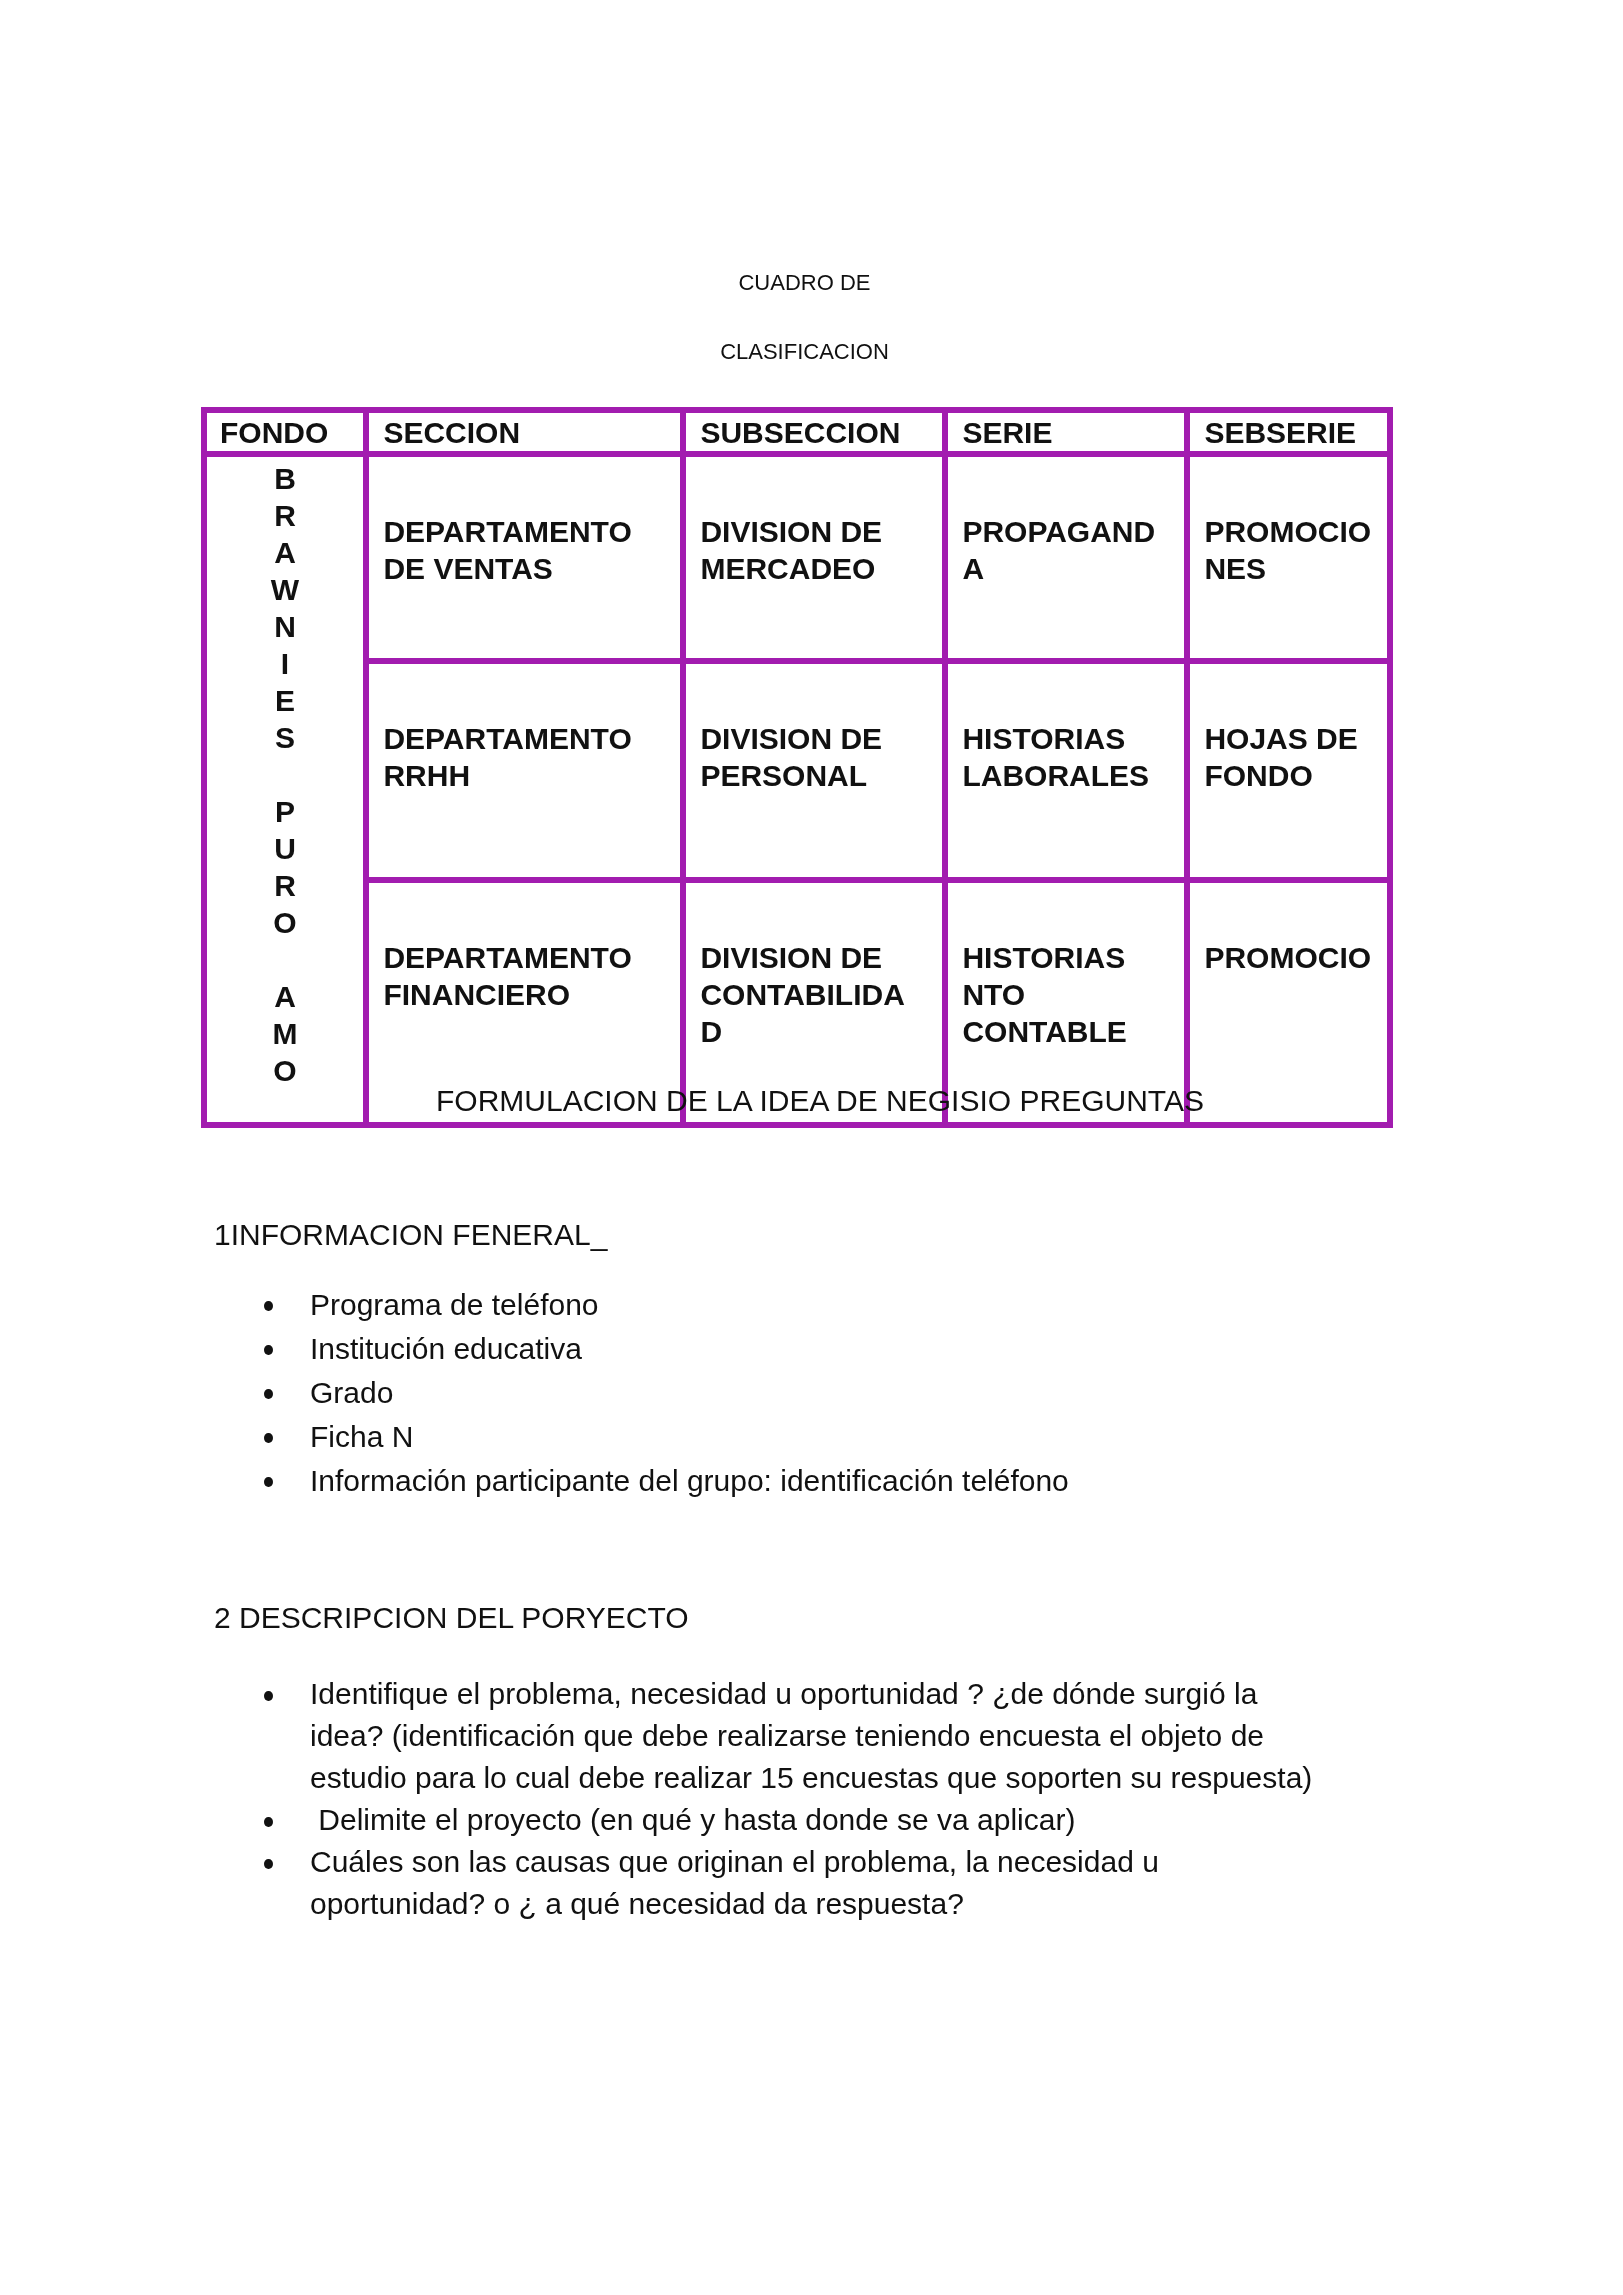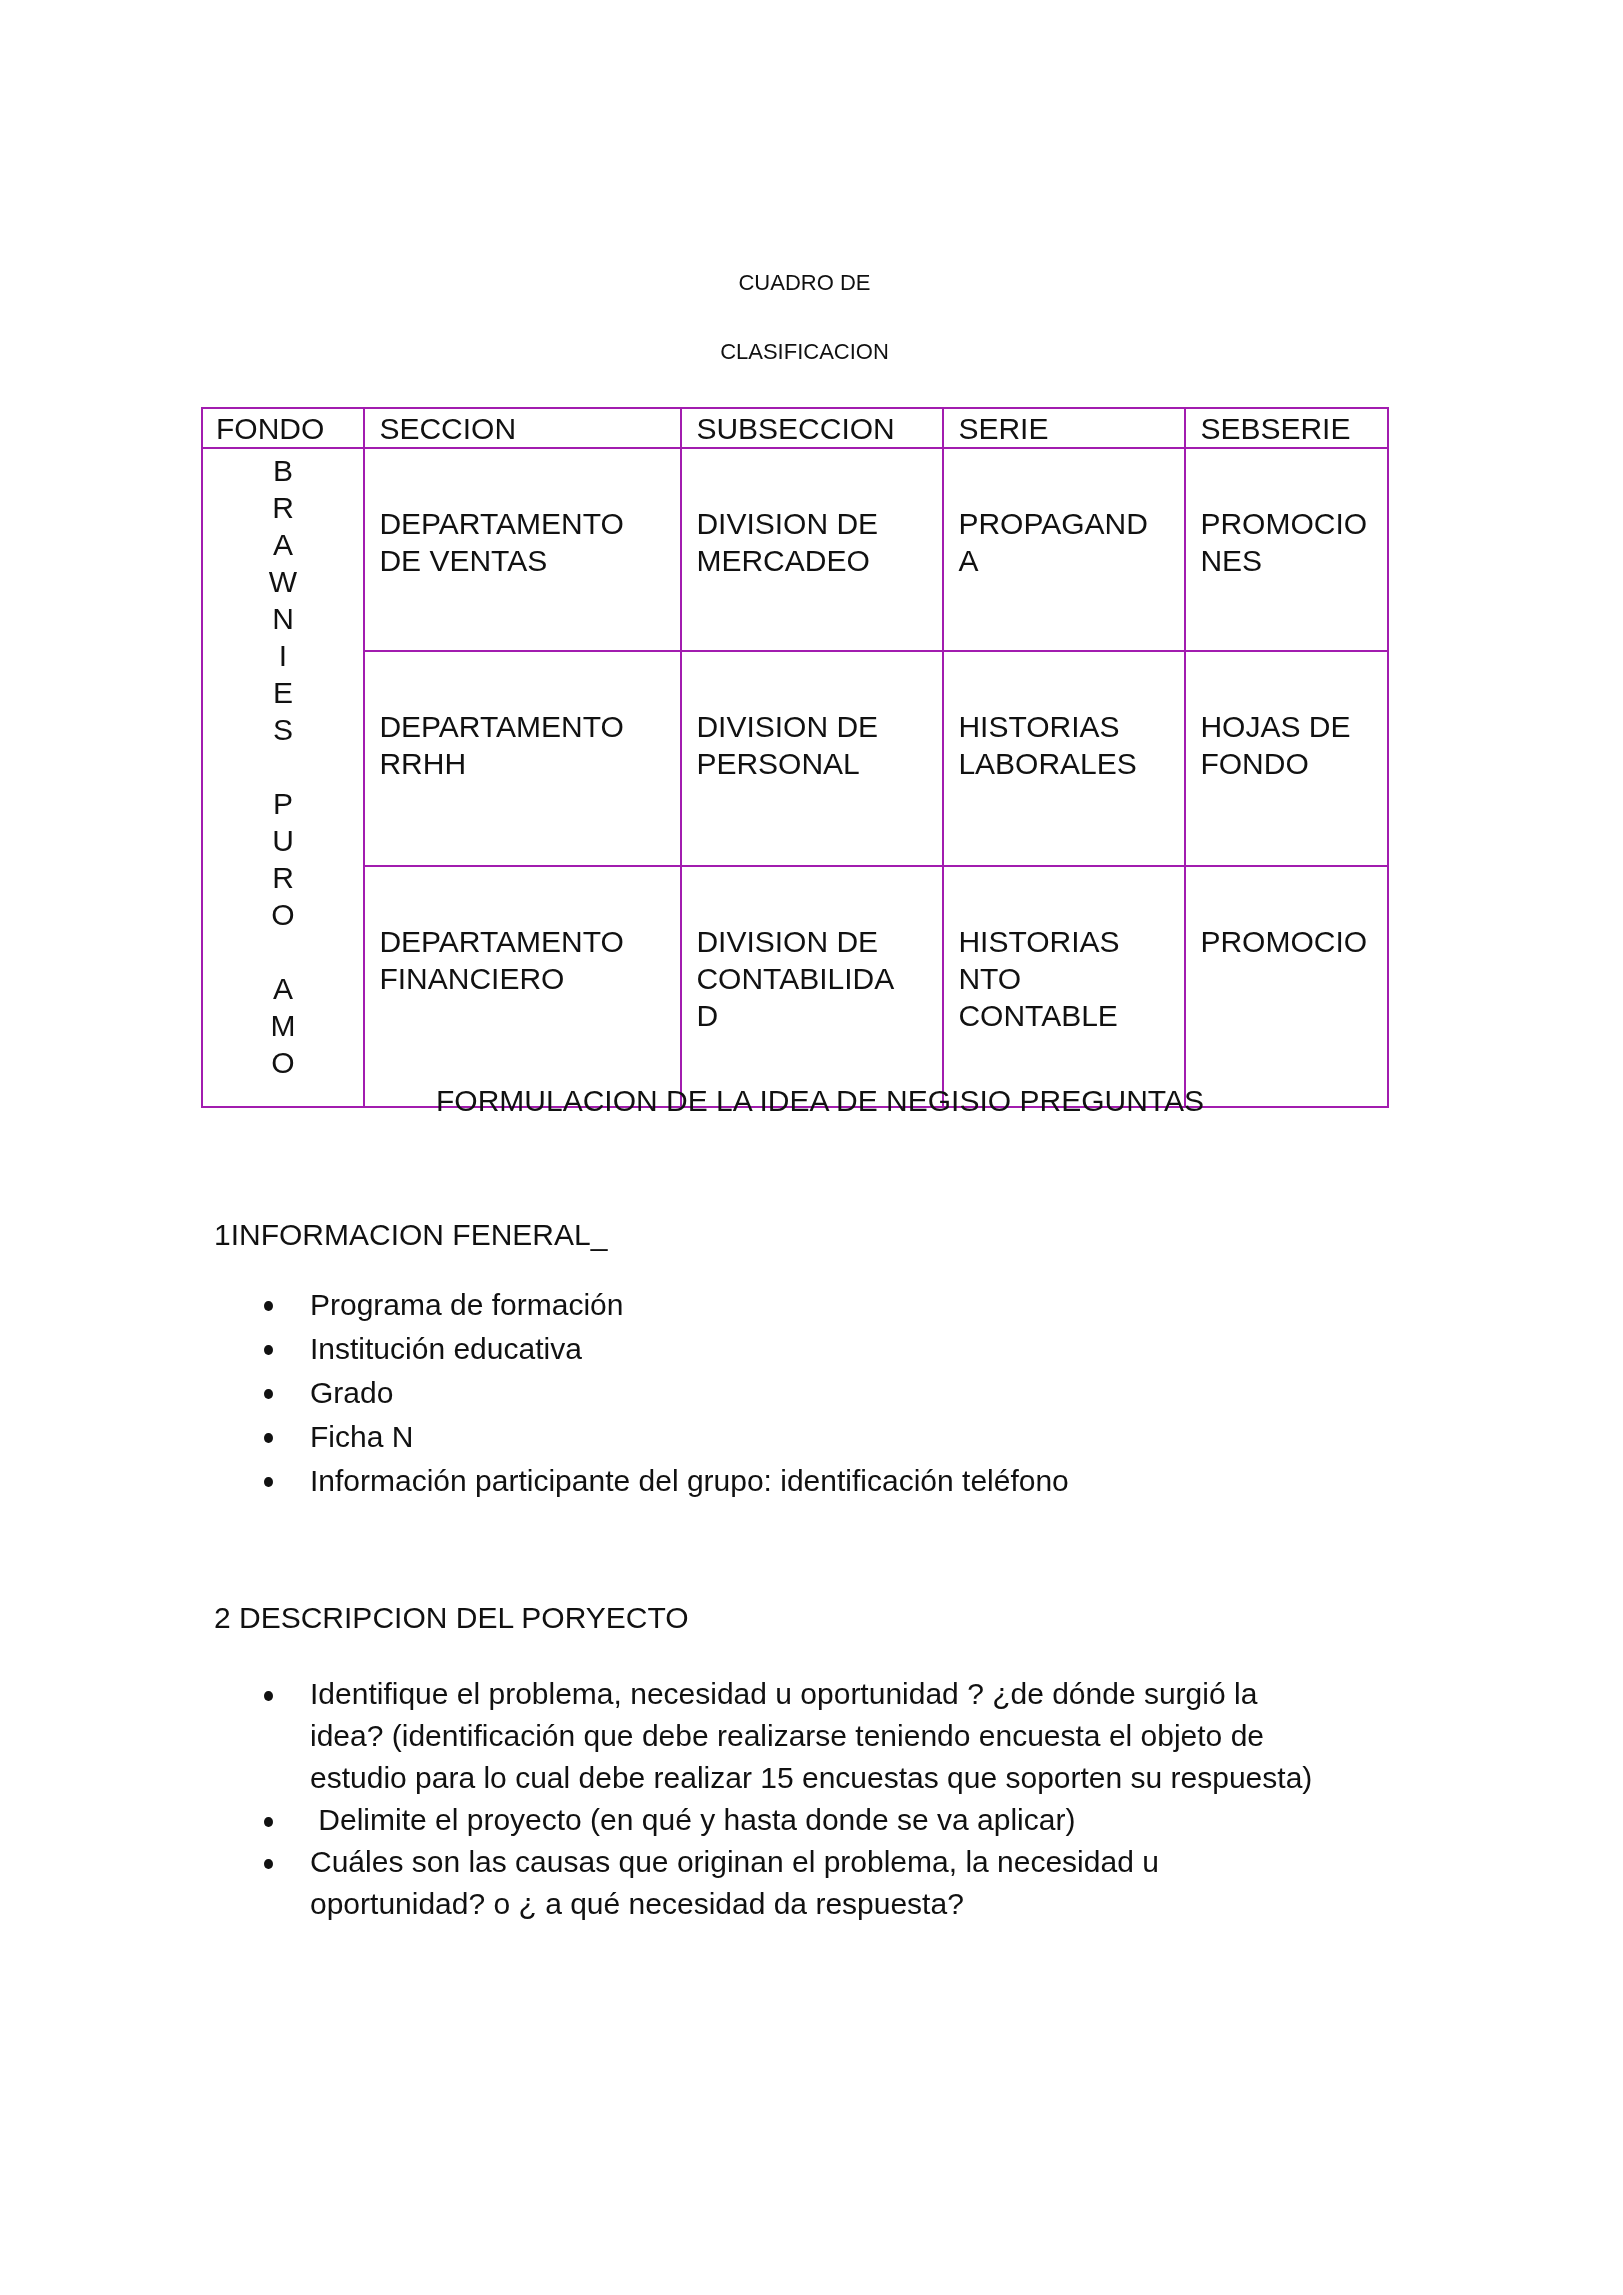--- a/index.html
+++ b/index.html
@@ -5,22 +5,22 @@
   html, body { margin: 0; padding: 0; background: #ffffff; }
   body { width: 1623px; height: 2295px; position: relative; overflow: hidden;
          font-family: "Liberation Sans", sans-serif; color: #111111; }
   .abs { position: absolute; }
   .title-line { font-size: 22px; text-align: center; width: 393px; left: 608px; }
   #title1 { top: 270px; }
   #title2 { top: 339px; }
 
   table.cuadro { position: absolute; left: 201px; top: 407px; width: 1186px;
                  border-collapse: collapse; table-layout: fixed; }
-  table.cuadro td, table.cuadro th { border: 2px solid #a21caf; vertical-align: top;
-                 font-weight: normal; font-size: 30px; line-height: 37px; text-align: left; padding: 0; }
+  table.cuadro td, table.cuadro th { border: 6px solid #a21caf; vertical-align: top;
+                 font-weight: bold; font-size: 30px; line-height: 37px; text-align: left; padding: 0; }
   table.cuadro th { height: 37px; padding: 1.3px 0 0 14.4px; }
   table.cuadro th.fondo-h { padding-left: 13px; }
   table.cuadro td.cell { padding: 56px 6.5px 0 14.4px; margin-top: 39px; }
   .r1 td.cell { height: 145px; }
   .r2 td.cell { height: 157px; }
   .r3 td.cell { height: 183px; }
   td.fondo-cell { text-align: center !important; padding: 2.6px 0 0 0 !important; }
   .fondo-letter { display: block; text-align: center; font-size: 30px; line-height: 37px; height: 37px; }
   .fondo-gap { display: block; height: 37px; }
   .cell-line { display: block; white-space: nowrap; }
@@ -136,21 +136,21 @@
         <span class="cell-line">PROMOCIO</span>
       </td>
     </tr>
   </tbody>
 </table>
 
 <div class="abs h-center">FORMULACION DE LA IDEA DE NEGISIO PREGUNTAS</div>
 
 <div class="abs section-h" id="sec1">1INFORMACION FENERAL_</div>
 <ul class="bullets" id="list1">
-  <li><span class="dot"></span><span>Programa de formación</span></li>
+  <li><span class="dot"></span><span>Programa de teléfono</span></li>
   <li><span class="dot"></span><span>Institución educativa</span></li>
   <li><span class="dot"></span><span>Grado</span></li>
   <li><span class="dot"></span><span>Ficha N</span></li>
   <li><span class="dot"></span><span>Información participante del grupo: identificación teléfono</span></li>
 </ul>
 
 <div class="abs section-h" id="sec2">2 DESCRIPCION DEL PORYECTO</div>
 <ul class="bullets" id="list2">
   <li>
       <span class="dot"></span>

